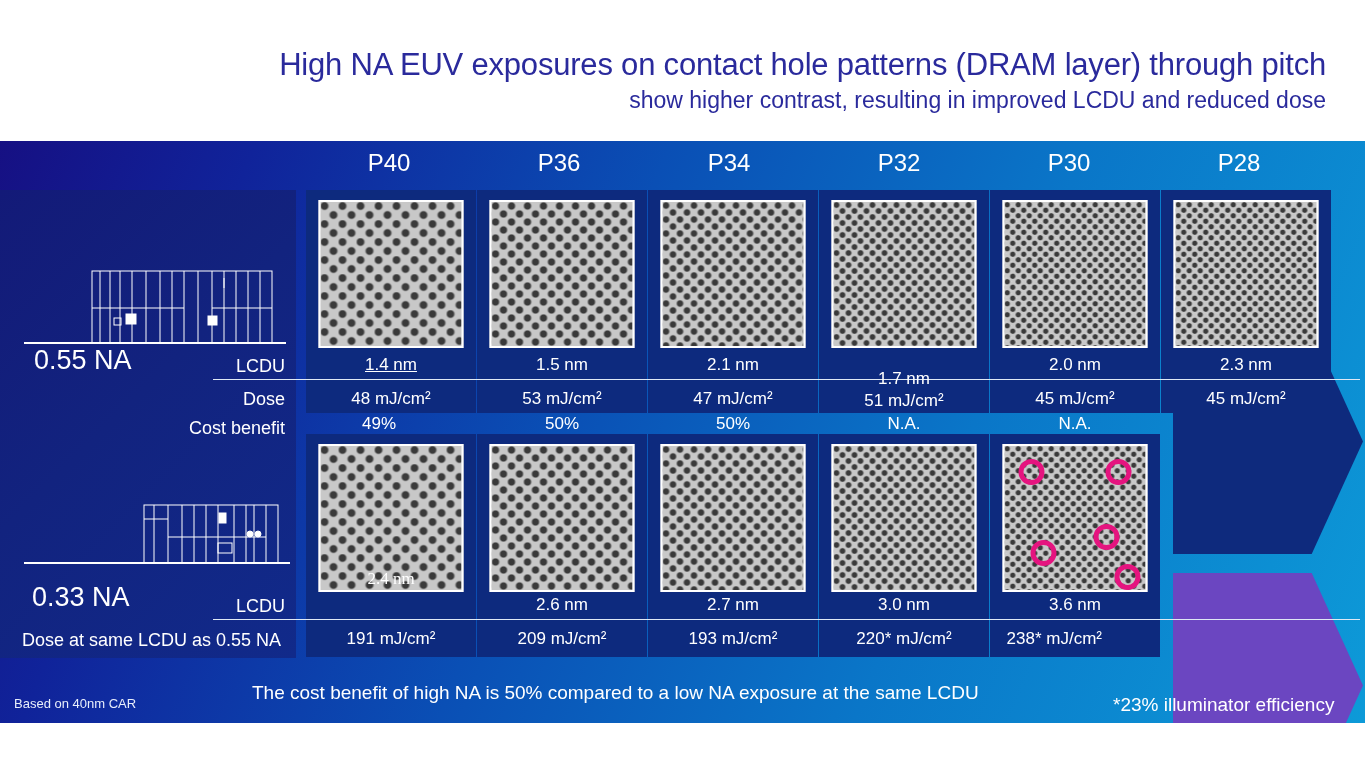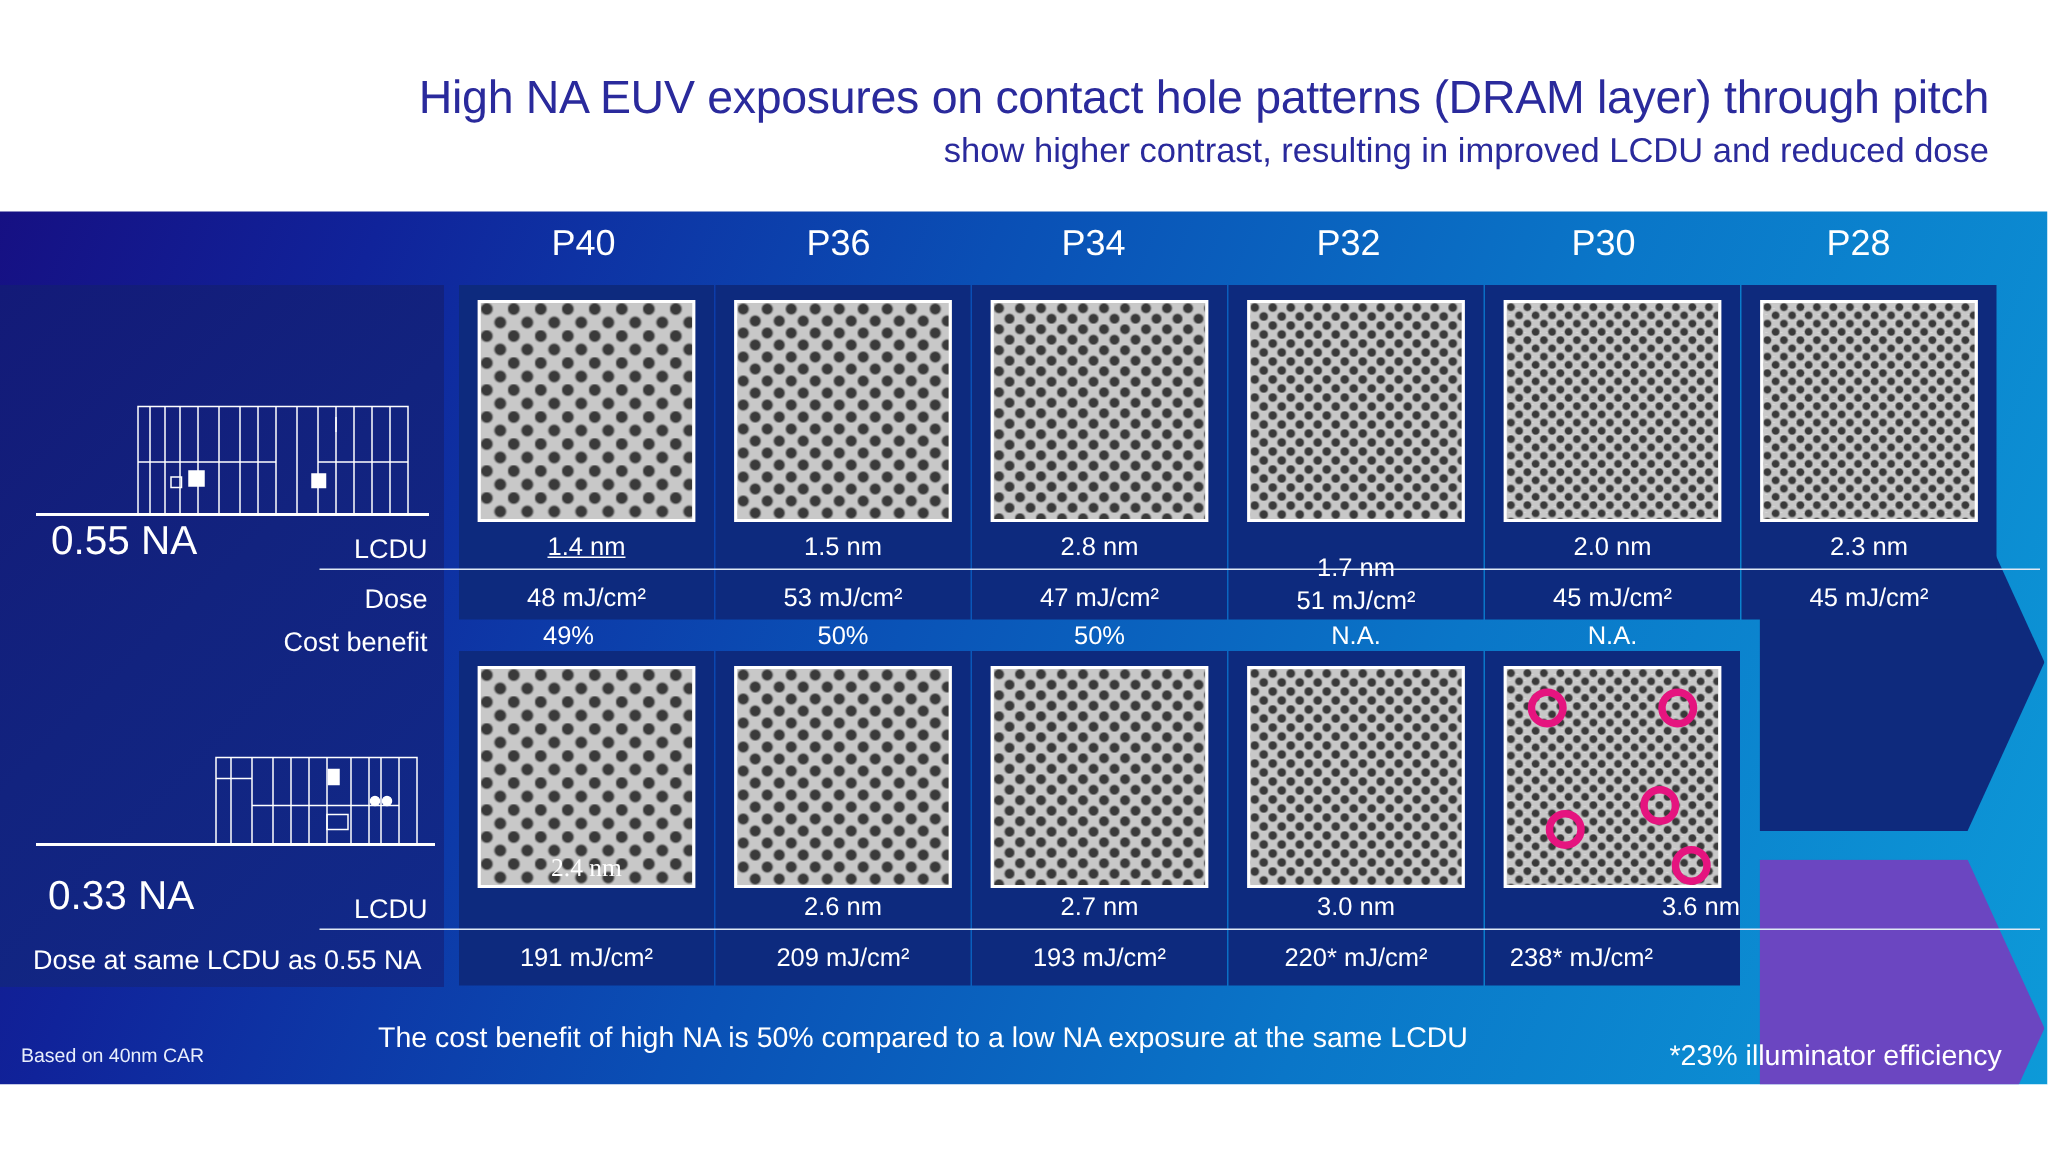--- a/index.html
+++ b/index.html
@@ -283,21 +283,21 @@
     <div class="row-label" style="left:110px; top:277px; width:175px;">Cost benefit</div>
 
     <div class="row-label" style="left:150px; top:455px; width:135px;">LCDU</div>
     <div class="row-label" style="left:18px; top:489px; width:267px; text-align:center;">Dose at same LCDU as 0.55 NA</div>
 
     <div class="hline" style="left:213px; top:238px; width:1147px;"></div>
     <div class="hline" style="left:213px; top:478px; width:1147px;"></div>
 
     <div class="cell-val" style="left:306px; top:214px; width:170px;text-decoration:underline;">1.4 nm</div>
     <div class="cell-val" style="left:477px; top:214px; width:170px;">1.5 nm</div>
-    <div class="cell-val" style="left:648px; top:214px; width:170px;">2.8 nm</div>
+    <div class="cell-val" style="left:648px; top:214px; width:170px;">2.1 nm</div>
     <div class="cell-val" style="left:819px; top:228px; width:170px;">1.7 nm</div>
     <div class="cell-val" style="left:990px; top:214px; width:170px;">2.0 nm</div>
     <div class="cell-val" style="left:1161px; top:214px; width:170px;">2.3 nm</div>
 
     <div class="cell-val" style="left:306px; top:248px; width:170px;">48 mJ/cm²</div>
     <div class="cell-val" style="left:477px; top:248px; width:170px;">53 mJ/cm²</div>
     <div class="cell-val" style="left:648px; top:248px; width:170px;">47 mJ/cm²</div>
     <div class="cell-val" style="left:819px; top:250px; width:170px;">51 mJ/cm²</div>
     <div class="cell-val" style="left:990px; top:248px; width:170px;">45 mJ/cm²</div>
     <div class="cell-val" style="left:1161px; top:248px; width:170px;">45 mJ/cm²</div>
@@ -305,21 +305,21 @@
     <div class="cell-val" style="left:294px; top:273px; width:170px;">49%</div>
     <div class="cell-val" style="left:477px; top:273px; width:170px;">50%</div>
     <div class="cell-val" style="left:648px; top:273px; width:170px;">50%</div>
     <div class="cell-val" style="left:819px; top:273px; width:170px;">N.A.</div>
     <div class="cell-val" style="left:990px; top:273px; width:170px;">N.A.</div>
 
     <div class="cell-val" style="left:306px; top:428px; width:170px;font-family:Liberation Serif, serif;">2.4 nm</div>
     <div class="cell-val" style="left:477px; top:454px; width:170px;">2.6 nm</div>
     <div class="cell-val" style="left:648px; top:454px; width:170px;">2.7 nm</div>
     <div class="cell-val" style="left:819px; top:454px; width:170px;">3.0 nm</div>
-    <div class="cell-val" style="left:990px; top:454px; width:170px;text-align:right;">3.6 nm</div>
+    <div class="cell-val" style="left:990px; top:454px; width:170px;">3.6 nm</div>
 
     <div class="cell-val" style="left:306px; top:488px; width:170px;">191 mJ/cm²</div>
     <div class="cell-val" style="left:477px; top:488px; width:170px;">209 mJ/cm²</div>
     <div class="cell-val" style="left:648px; top:488px; width:170px;">193 mJ/cm²</div>
     <div class="cell-val" style="left:819px; top:488px; width:170px;">220* mJ/cm²</div>
     <div class="cell-val" style="left:932px; top:488px; width:170px;text-align:right;">238* mJ/cm²</div>
 
     <div class="footnote-small" style="left:14px; top:555px;">Based on 40nm CAR</div>
     <div class="statement" style="left:252px; top:541px;">The cost benefit of high NA is 50% compared to a low NA exposure at the same  LCDU</div>
     <div class="statement" style="left:1113px; top:553px;">*23% illuminator efficiency</div>

